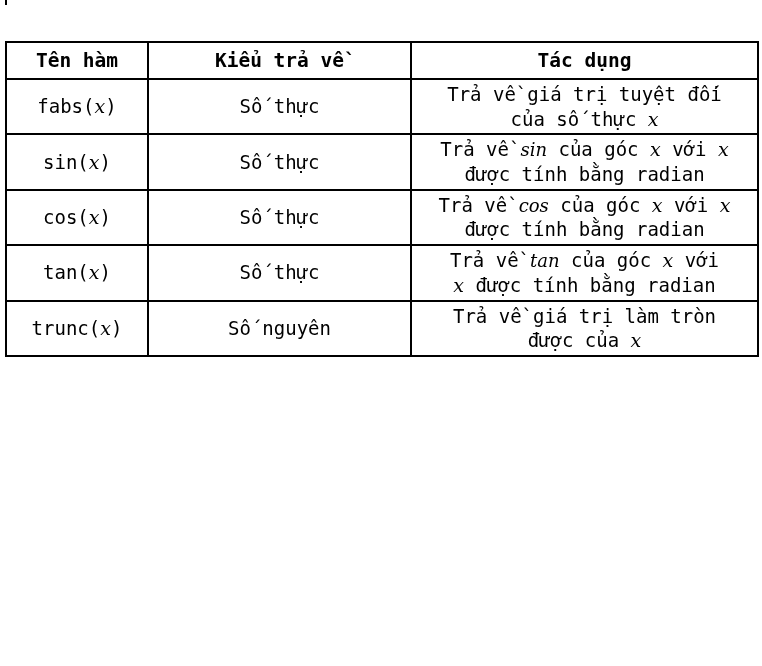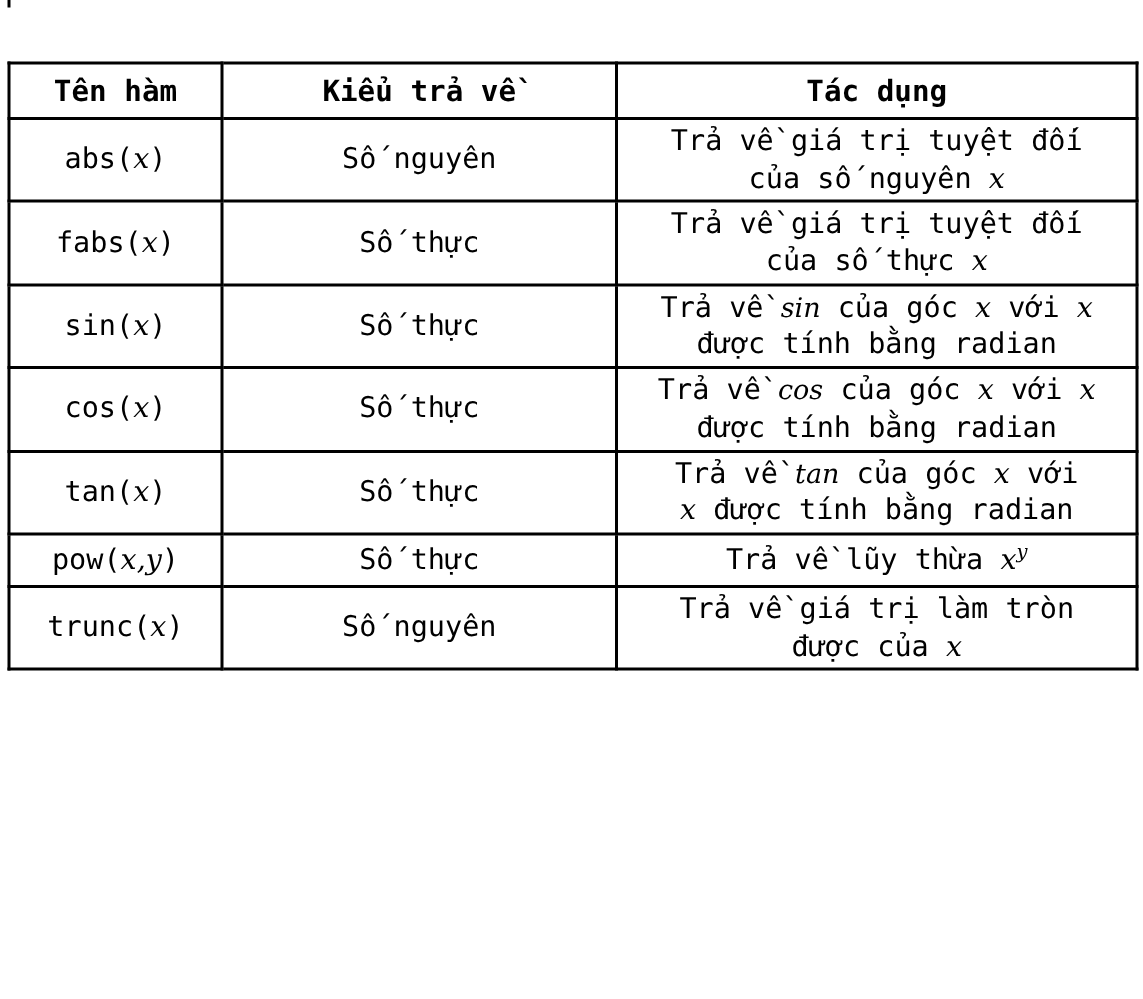--- a/index.html
+++ b/index.html
@@ -114,29 +114,20 @@
     </colgroup>
     <thead>
       <tr>
         <th>Tên hàm</th>
         <th>Kiểu trả về</th>
         <th>Tác dụng</th>
       </tr>
     </thead>
     <tbody>
 
-      <tr class="r-tall">
-        <td>
-          <span class="fname"><span>abs</span>(<span class="mv">x</span>)</span>
-        </td>
-        <td>Số nguyên</td>
-        <td>
-          <span class="desc"><span>Trả về giá trị tuyệt đối</span><br><span>của số nguyên </span><span class="mv">x</span></span>
-        </td>
-      </tr>
 
       <tr class="r-tall">
         <td>
           <span class="fname"><span>fabs</span>(<span class="mv">x</span>)</span>
         </td>
         <td>Số thực</td>
         <td>
           <span class="desc"><span>Trả về giá trị tuyệt đối</span><br><span>của số thực </span><span class="mv">x</span></span>
         </td>
       </tr>
@@ -167,29 +158,20 @@
         </td>
         <td>Số thực</td>
         <td>
           <span class="desc"><span class="nowrap"><span>Trả về </span><span class="mw">tan</span><span> của góc </span><span class="mv">x</span><span> với</span></span><br><span class="mv">x</span><span> được tính bằng radian</span></span>
         </td>
       </tr>
 
 
 
 
-      <tr class="r-short">
-        <td>
-          <span class="fname"><span>pow</span>(<span class="mv">x,y</span>)</span>
-        </td>
-        <td>Số thực</td>
-        <td>
-          <span class="desc"><span>Trả về lũy thừa </span><span class="mvs">x</span><sup class="mv-sup">y</sup></span>
-        </td>
-      </tr>
 
 
       <tr class="r-tall">
         <td>
           <span class="fname"><span>trunc</span>(<span class="mv">x</span>)</span>
         </td>
         <td>Số nguyên</td>
         <td>
           <span class="desc"><span>Trả về giá trị làm tròn</span><br><span>được của </span><span class="mv">x</span></span>
         </td>

